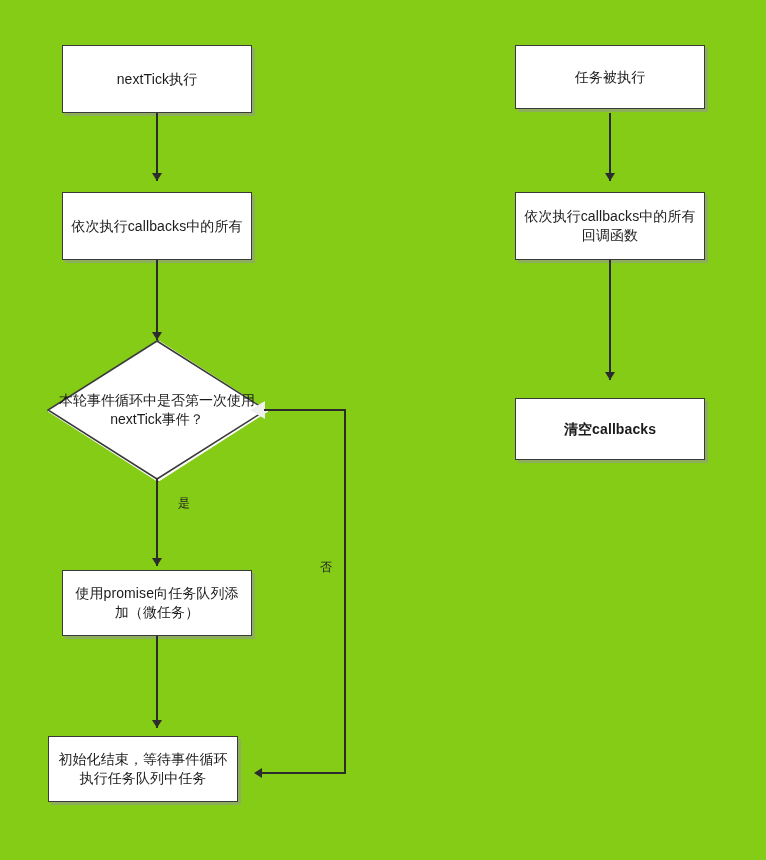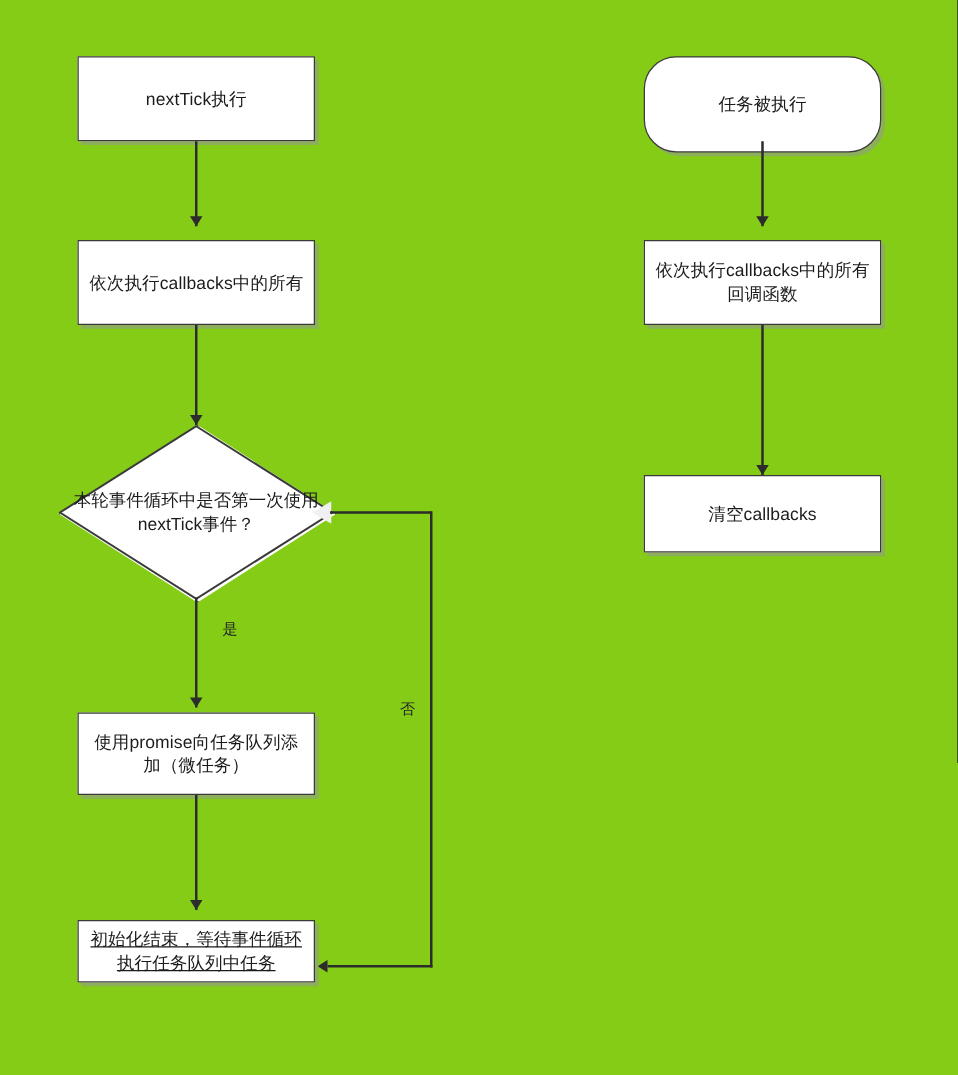--- a/index.html
+++ b/index.html
@@ -152,29 +152,29 @@
   <div class="conn conn-h" style="left:262px; top:772px; width:84px;"></div>
   <div class="arrow-left" style="left:254px; top:768px;"></div>
   <div class="edge-label" style="left:316px; top:560px; width:20px;">否</div>
 
   <div class="node" style="left:62px; top:570px; width:190px; height:66px;">使用promise向任务队列添
 加（微任务）</div>
 
   <div class="conn conn-v" style="left:156px; top:636px; height:92px;"></div>
   <div class="arrow-down" style="left:152px; top:720px;"></div>
 
-  <div class="node" style="left:62px; top:736px; width:190px; height:50px;text-decoration:underline;">初始化结束，等待事件循环
+  <div class="node" style="left:48px; top:736px; width:190px; height:66px;">初始化结束，等待事件循环
 执行任务队列中任务</div>
 
-  <div class="node" style="left:515px; top:45px; width:190px; height:77px;border-radius:26px;">任务被执行</div>
+  <div class="node" style="left:515px; top:45px; width:190px; height:64px;">任务被执行</div>
 
   <div class="conn conn-v" style="left:609px; top:113px; height:68px;"></div>
   <div class="arrow-down" style="left:605px; top:173px;"></div>
 
   <div class="node" style="left:515px; top:192px; width:190px; height:68px;">依次执行callbacks中的所有
 回调函数</div>
 
   <div class="conn conn-v" style="left:609px; top:260px; height:120px;"></div>
   <div class="arrow-down" style="left:605px; top:372px;"></div>
 
-  <div class="node" style="left:515px; top:380px; width:190px; height:62px;">清空callbacks</div>
+  <div class="node" style="left:515px; top:398px; width:190px; height:62px;font-weight:bold;">清空callbacks</div>
 
 </div>
 
 </body></html>

